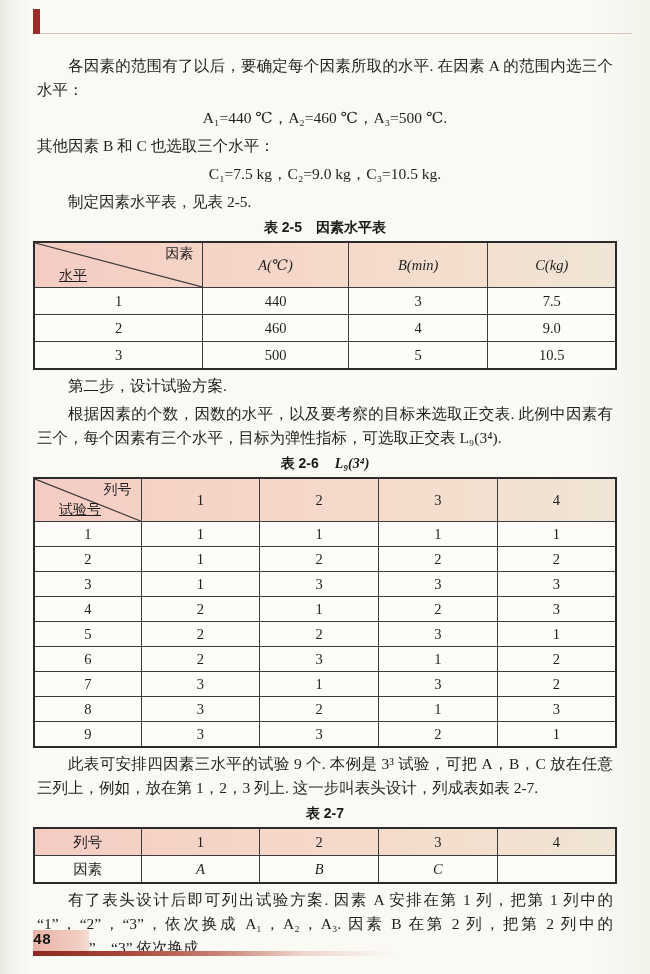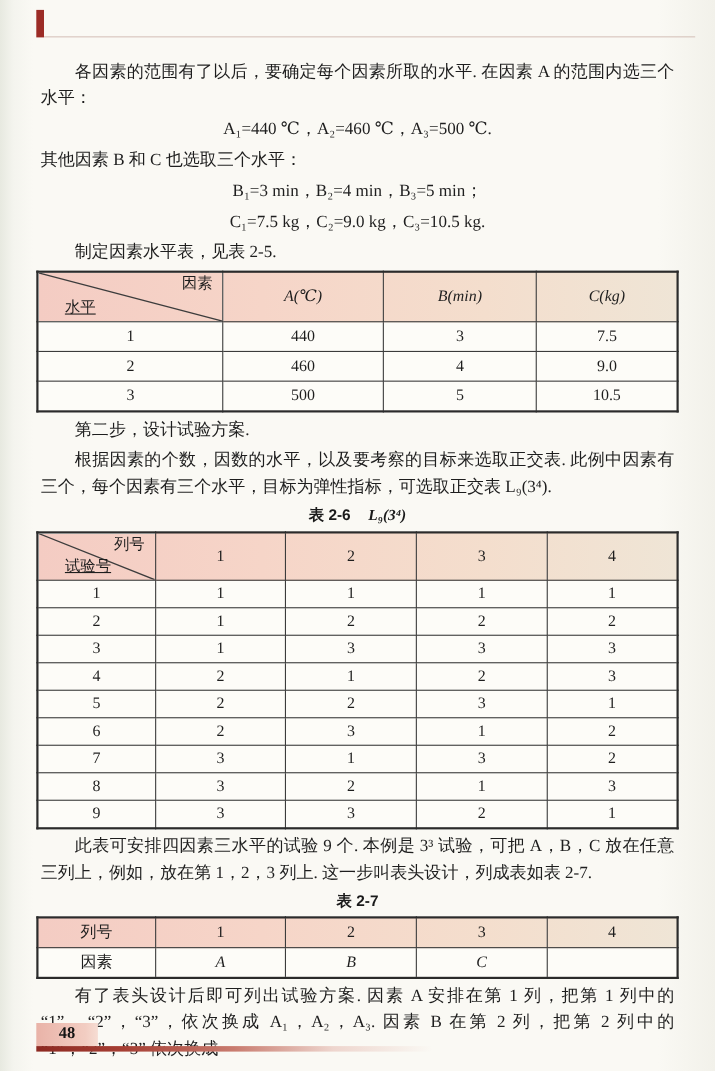--- a/index.html
+++ b/index.html
@@ -47,21 +47,21 @@
   .diag svg { position:absolute; top:0; left:0; width:100%; height:100%; display:block; }
   .diag .top-label { position:absolute; top:3px; right:9px; font-size:14px; line-height:16px; }
   .diag .bot-label { position:absolute; bottom:3px; left:24px; font-size:14px; line-height:16px;text-decoration:underline; }
   
   .page-num-box {
     position:absolute; left:33px; top:930px; width:56px; height:21px;
     background:linear-gradient(90deg,#e9b3a8 0%,#f2cdc2 80%,#f6ddd3 100%);
   }
   .page-num {
     display:block; line-height:21px;
-    font-family:Liberation Serif, serif; font-weight:bold; font-size:15px; color:#141414;text-align:center;
+    font-family:Liberation Mono, monospace; font-weight:bold; font-size:15px; color:#141414;
   }
   .footer-bar {
     position:absolute; left:33px; top:951px; width:360px; height:5px;
     background:linear-gradient(90deg,#8d2921 0%,#a63f34 22%,#c97c6f 50%,rgba(228,184,174,0.55) 75%,rgba(228,184,174,0) 100%);
   }
 </style>
 </head>
 <body>
 
 <div class="page">
@@ -69,24 +69,24 @@
   <div class="chapter-header">
     <div class="red-bar"></div>
     <div class="header-rule"></div>
   </div>
 
   <main>
 
     <p class="indent">各因素的范围有了以后，要确定每个因素所取的水平. 在因素 A 的范围内选三个水平：</p>
     <p class="formula">A₁=440 ℃，A₂=460 ℃，A₃=500 ℃.</p>
     <p>其他因素 B 和 C 也选取三个水平：</p>
-    <p class="formula">B₁=3 min，B₂=4 min，B₃=5 min；</p>
     <p class="formula">C₁=7.5 kg，C₂=9.0 kg，C₃=10.5 kg.</p>
     <p class="indent">制定因素水平表，见表 2-5.</p>
 
+    <div class="caption">表 2-5　因素水平表</div>
 
     <table class="t25">
       <colgroup>
           <col style="width:29%">
           <col style="width:25%">
           <col style="width:24%">
           <col style="width:22%">
         </colgroup>
       <tbody>
         <tr class="head-row">

